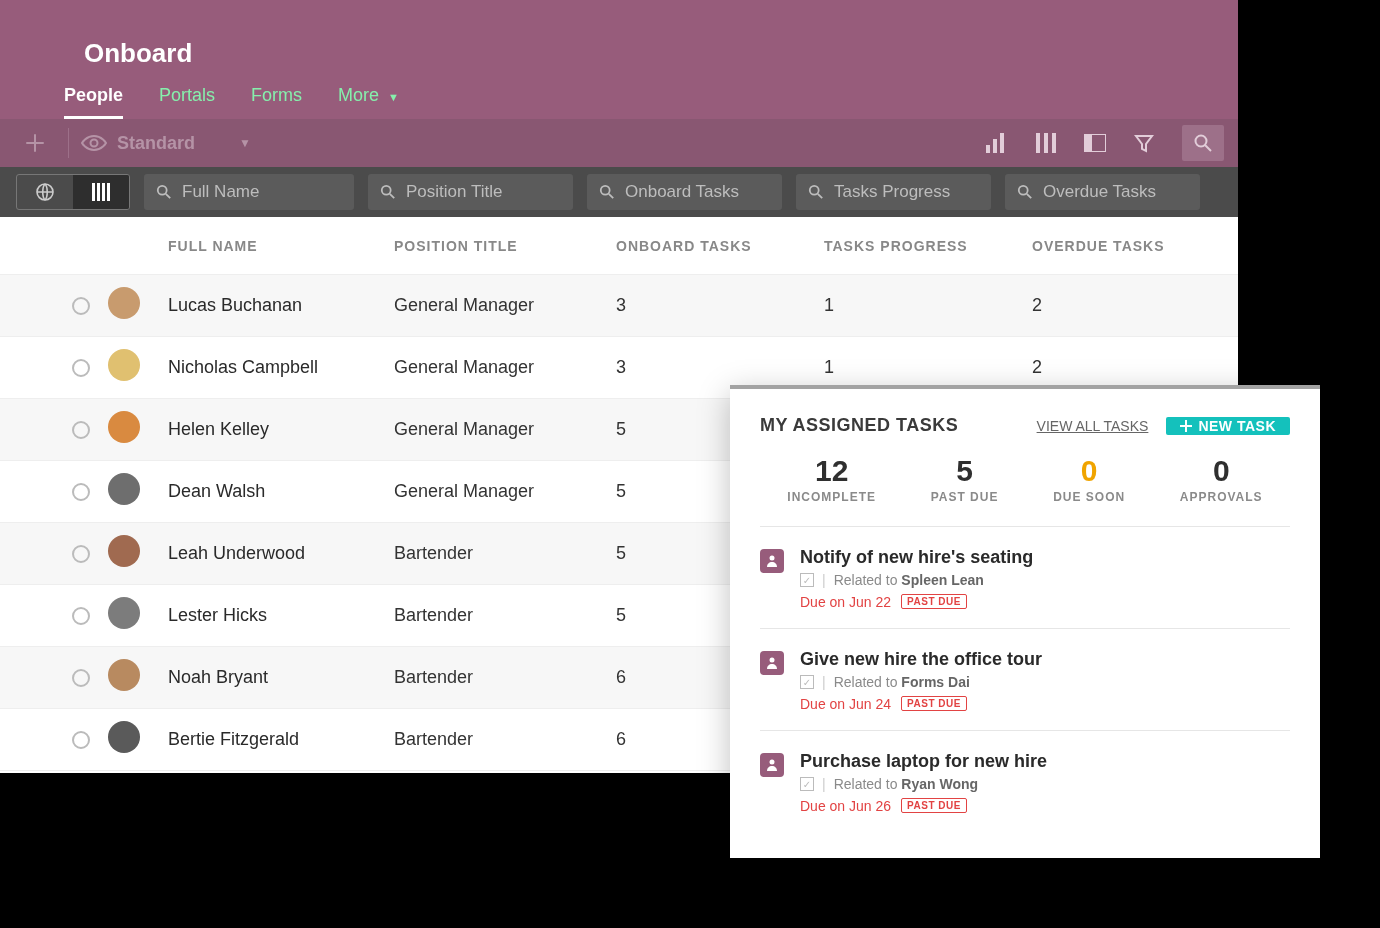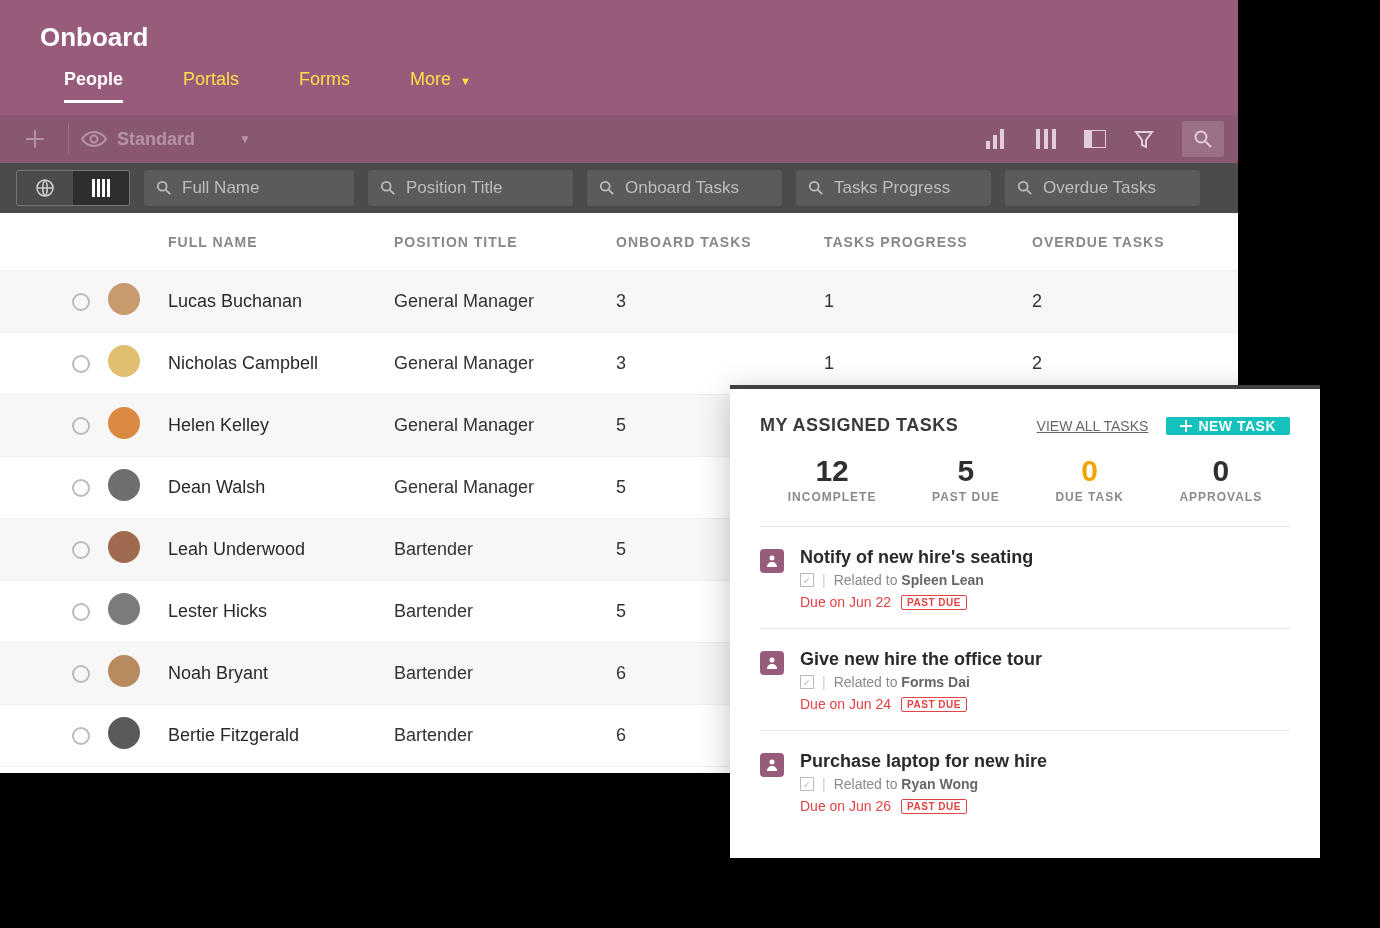--- a/index.html
+++ b/index.html
@@ -22,29 +22,30 @@
 
   
   .header {
     background: #975C7B;
     color: #fff;
     padding: 14px 0 0 0;
   }
   .header-title {
     font-size: 26px;
     font-weight: 600;
-    padding: 8px 32px 6px 40px;
+    padding: 8px 32px 6px 84px;
+    margin-top: 16px;
   }
   .tabs {
     display: flex;
-    gap: 60px;
-    padding: 10px 0 12px 64px;
+    gap: 36px;
+    padding: 10px 0 0 64px;
     font-size: 18px;
   }
-  .tab { padding-bottom: 10px; cursor: pointer; color: #fde047; }
+  .tab { padding-bottom: 10px; cursor: pointer; color: #86efac; }
   .tab.active { color:#fff; border-bottom: 3px solid #fff; font-weight:600; }
   .more-caret { font-size: 11px; margin-left:4px; }
 
   
   .toolbar {
     background: #895772;
     height: 48px;
     display:flex;
     align-items:center;
     padding: 0 14px;
@@ -118,21 +119,21 @@
   }
   .name { font-weight:400; color:#2a2a2a; }
 
   
   .panel {
     position:absolute;
     left:730px;
     top:385px;
     width:590px;
     background:#fff;
-    border-top:4px solid #404040;
+    border-top:4px solid #a3a3a3;
     box-shadow:0 8px 30px rgba(0,0,0,.25);
     padding:26px 30px 26px 30px;
   }
   .panel-head { display:flex; align-items:center; gap:18px; }
   .panel-title { font-size:18px; font-weight:700; color:#3a3a3a; letter-spacing:.5px; flex:1; }
   .viewall { font-size:14px; color:#666; text-decoration:underline; cursor:pointer; }
   .newtask {
     background:#14c1bc; color:#fff; font-weight:700; font-size:14px;
     padding:1px 14px; border-radius:2px; display:flex; align-items:center; gap:6px; cursor:pointer;
     letter-spacing:.5px;
@@ -150,21 +151,21 @@
   .task .ticon {
     width:24px;height:24px; background:#975C7B; border-radius:4px;
     display:flex;align-items:center;justify-content:center;color:#fff;font-size:12px;flex-shrink:0;
     margin-top:2px;
   }
   .task-title { font-size:18px; font-weight:700; color:#2a2a2a; }
   .task-rel { font-size:14px; color:#8a8a8a; margin-top:4px; display:flex; align-items:center; gap:8px;}
   .task-rel .chk { width:14px;height:14px;border:1px solid #bbb; display:inline-flex;align-items:center;justify-content:center;font-size:10px;color:#bbb;}
   .task-rel .bar { color:#ccc; }
   .task-rel b { color:#666; font-weight:700;}
-  .task-due { font-size:14px; color:#e24343; margin-top:6px; display:flex; gap:10px; align-items:flex-end;}
+  .task-due { font-size:14px; color:#e24343; margin-top:6px; display:flex; gap:10px; align-items:flex-start;}
   .badge { border:1px solid #e24343; color:#e24343; font-size:10px; font-weight:700; padding:1px 5px; border-radius:2px; letter-spacing:.5px;}
 
   svg { display:block; }
 </style>
 </head>
 <body>
 
 <div class="app">
 
   <div class="header">
@@ -403,21 +404,21 @@
       <div>
         <div class="stat-num ">12</div>
                <div class="stat-lbl">INCOMPLETE</div>
       </div>
       <div>
         <div class="stat-num ">5</div>
                <div class="stat-lbl">PAST DUE</div>
       </div>
       <div>
         <div class="stat-num ylw">0</div>
-               <div class="stat-lbl">DUE TASK</div>
+               <div class="stat-lbl">DUE SOON</div>
       </div>
       <div>
         <div class="stat-num ">0</div>
                <div class="stat-lbl">APPROVALS</div>
       </div>
     </div>
   <div id="tasks">
       <div class="task">
     <div class="ticon">
       <svg width="14" height="14" viewBox="0 0 14 14">

